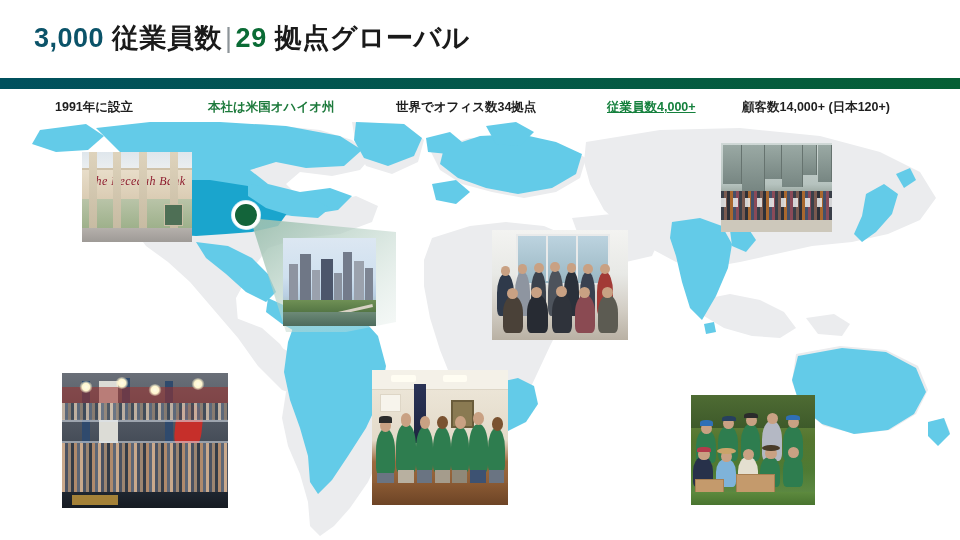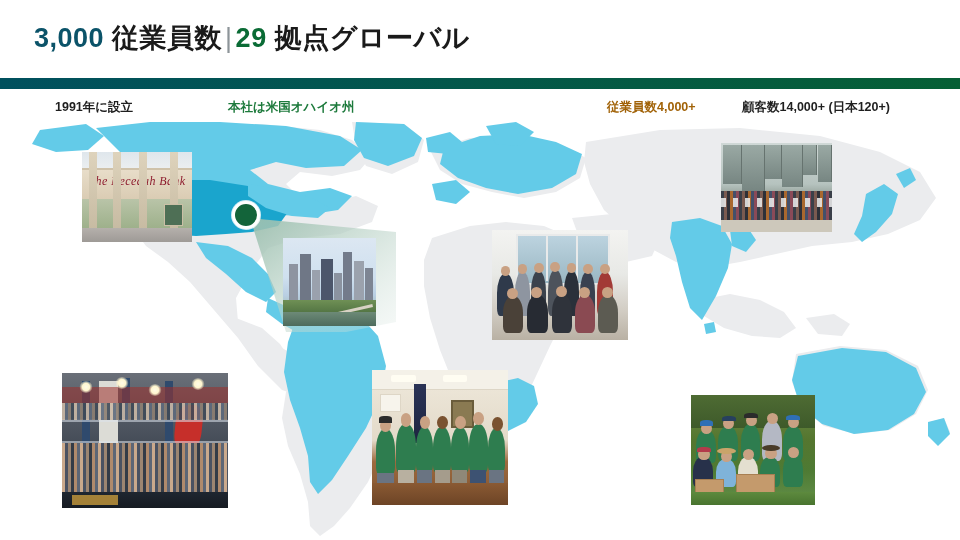--- a/index.html
+++ b/index.html
@@ -264,22 +264,23 @@
 <body>
 
 <div id="slide-title">
   <span class="num-teal" style="color: rgb(11, 83, 105);">3,000</span><span> 従業員数</span><span class="sep">|</span><span class="num-green" style="color: rgb(10, 107, 53);">29</span><span> 拠点グローバル</span>
 </div>
 
 <div id="title-rule" style="background: linear-gradient(to right, rgb(0, 80, 94) 0%, rgb(6, 95, 53) 100%);"></div>
 
 <div id="stats-row">
   <div class="stat" id="stat-0" style="color: rgb(31, 31, 31);">1991年に設立</div>
-  <div class="stat" id="stat-1" style="color: rgb(29, 122, 60); margin-left: 20px;">本社は米国オハイオ州</div>
-  <div class="stat" id="stat-3" style="color: #a16207;">従業員数4,000+</div>
+  <div class="stat" id="stat-1" style="color: rgb(29, 122, 60);">本社は米国オハイオ州</div>
+  <div class="stat" id="stat-2" style="color: rgb(31, 31, 31);">世界でオフィス数34拠点</div>
+  <div class="stat" id="stat-3" style="color: #15803d; text-decoration: underline;">従業員数4,000+</div>
   <div class="stat" id="stat-4" style="color: rgb(31, 31, 31);">顧客数14,000+ (日本120+)</div>
 </div>
 
 <div id="world-map">
   <svg viewBox="0 0 960 418" xmlns="http://www.w3.org/2000/svg">
     <g fill="#ebecee">
 
       <path d="M150 10 L200 4 L262 2 L320 8 L352 18 L372 34 L360 48 L332 54 L300 50 L286 62
                L300 76 L330 80 L356 74 L378 84 L372 100 L340 112 L300 116 L268 126 L250 150
                L236 176 L238 200 L252 216 L268 214 L282 226 L300 236 L312 256 L300 274

